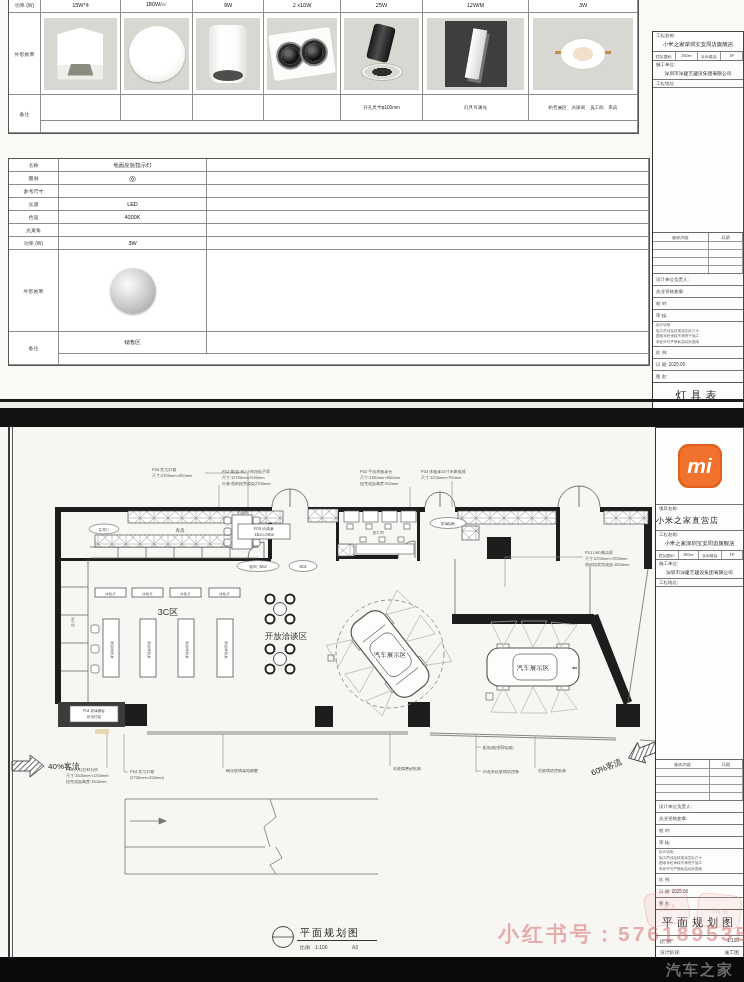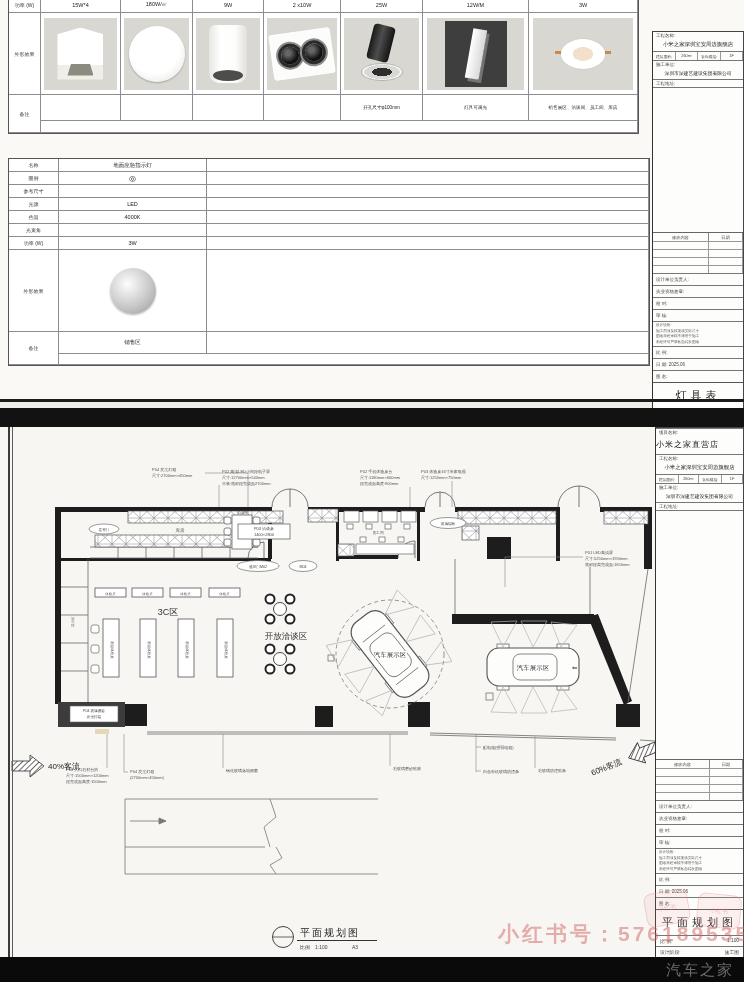--- a/index.html
+++ b/index.html
@@ -4,21 +4,21 @@
 <style>
   html,body{margin:0;padding:0;background:#dcdad7;}
   .page{position:relative;width:744px;height:982px;background:#efede9;overflow:hidden;
         font-family:"Liberation Sans","DejaVu Sans",sans-serif;color:#333;}
   
   .sheet1{position:absolute;left:0;top:0;width:744px;height:399px;background:#faf9f6;}
   .sheet2{position:absolute;left:0;top:427px;width:744px;height:530px;background:#f7f6f3;}
   .sep-line{position:absolute;left:0;top:399px;width:744px;height:3px;background:#1b1b1b;}
   .sep-band{position:absolute;left:0;top:408px;width:744px;height:19px;background:#121212;}
   .bottombar{position:absolute;left:0;top:957px;width:744px;height:25px;background:#0a0a0a;}
-  .autohome{position:absolute;right:10px;top:4px;font-size:15px;font-weight:normal;
+  .autohome{position:absolute;right:10px;top:4px;font-size:15px;font-weight:bold;
             letter-spacing:2px;color:#6b6b6b;}
   .edgeL1{position:absolute;left:8px;top:0;width:2px;height:530px;background:#3a3a3a;}
   .edgeL2{position:absolute;left:12px;top:0;width:1px;height:530px;background:#5a5a5a;}
   
   .t1{position:absolute;left:8px;top:-4px;display:grid;
       grid-template-columns:32px 80px 72px 71px 77px 82px 106px 109px;
       grid-template-rows:16px 82px 26px 12px;border:1.2px solid #555;background:#fff;}
   .t2{position:absolute;left:8px;top:158px;display:grid;
       grid-template-columns:50px 148px 442px;
       grid-template-rows:repeat(7,13px) 82px 22px 11px;border:1.2px solid #555;background:#fff;}
@@ -526,20 +526,23 @@
         <text x="300" y="509" font-size="10" letter-spacing="2" fill="#222">平面规划图</text>
         <path d="M297,513.5 L377,513.5" stroke="#333" stroke-width="1.2"></path>
         <text x="300" y="522" font-size="5" fill="#444">比例</text>
         <text x="315" y="522" font-size="5" fill="#444">1:100</text>
         <text x="352" y="522" font-size="5" fill="#444">A3</text>
       </g>
     </svg>
 
     
     <div class="tstrip ts2">
+      <div class="milogo">
+        <b>mi</b>
+      </div>
       <div class="srow bt">项目名称:</div>
       <div class="store">小米之家直营店</div>
       <div class="srow bt">工程名称:</div>
       <div class="srow pv cen">小米之家深圳宝安周边旗舰店</div>
       <div class="grid4">
         <span>建筑面积:</span>
         <span>260m²</span>
         <span>装饰楼层:</span>
         <span>1F</span>
       </div>

